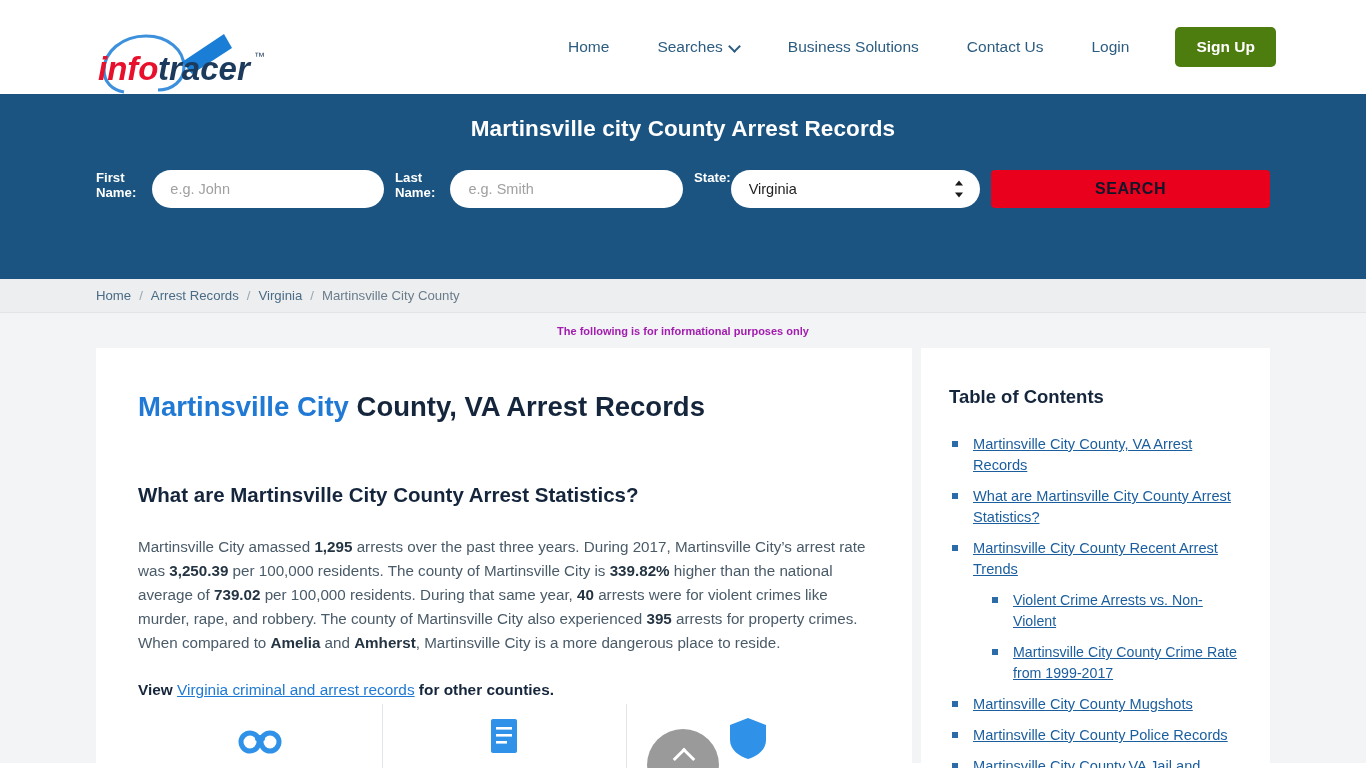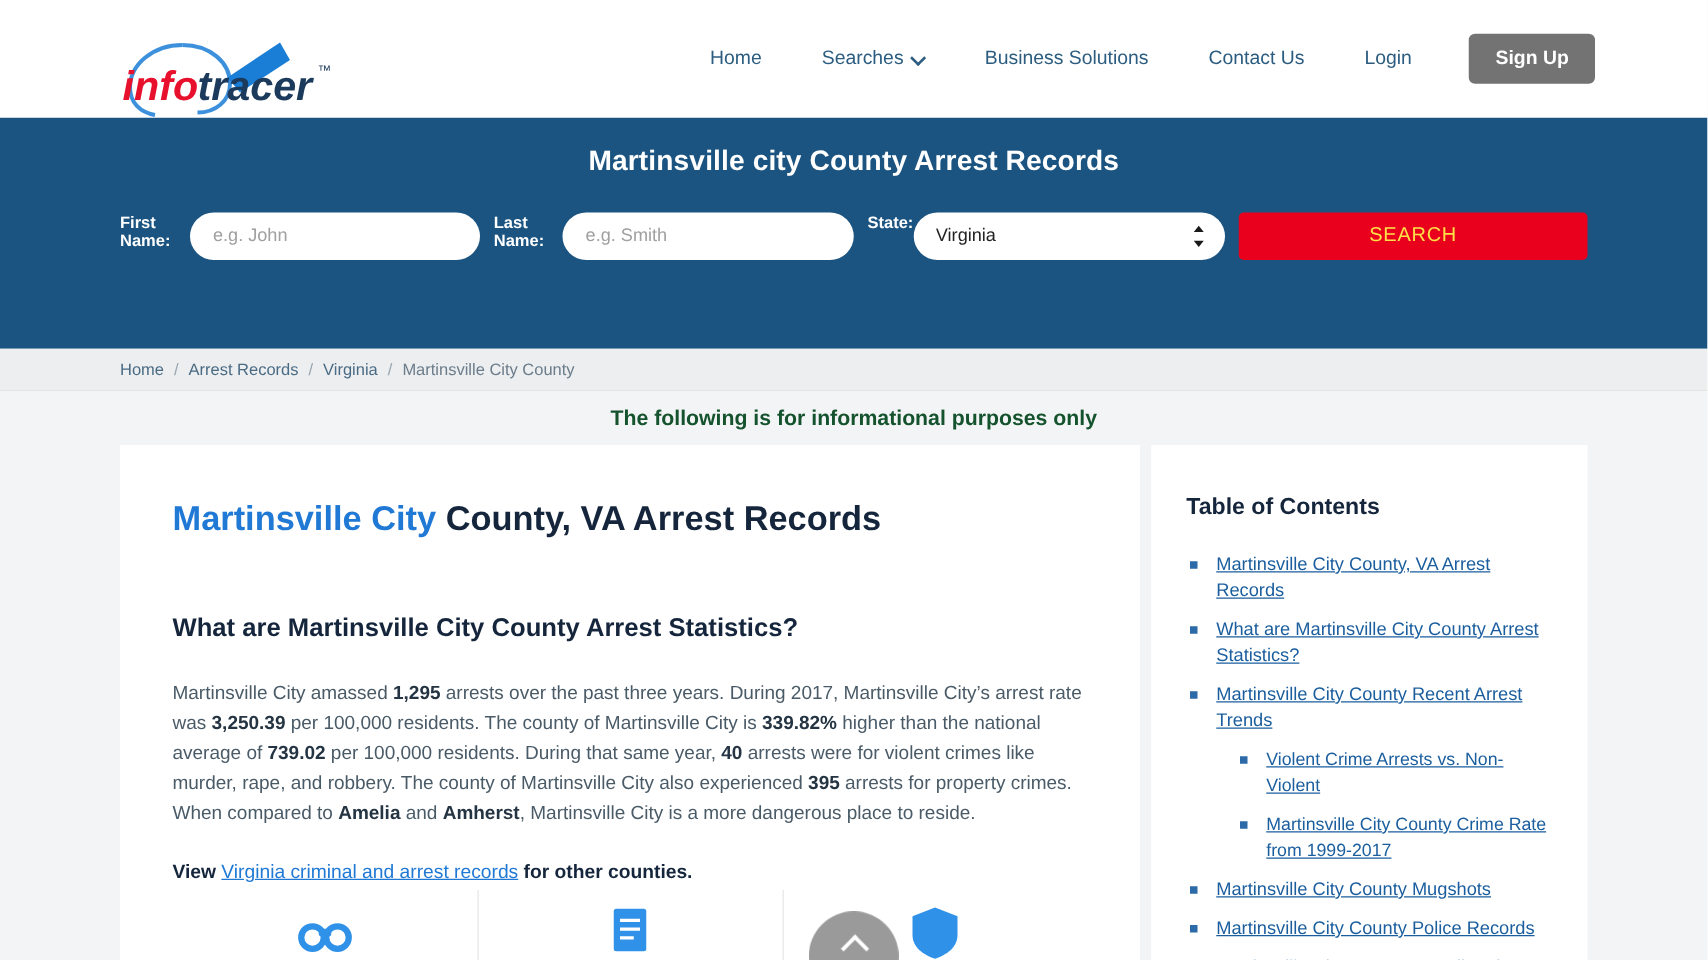--- a/index.html
+++ b/index.html
@@ -50,21 +50,21 @@
   .chev::before {
     content: "";
     position: absolute;
     left: 0; top: 1px;
     width: 7px; height: 7px;
     border-right: 2px solid #2c5d80;
     border-bottom: 2px solid #2c5d80;
     transform: rotate(45deg);
   }
   .signup-btn {
-    background: #737373;
+    background: #4d7c0f;
     color: #ffffff;
     font-size: 15.5px;
     font-weight: bold;
     border: none;
     border-radius: 5px;
     padding: 11px 21px;
     margin-left: 22px;
     cursor: pointer;
     font-family: "Liberation Sans", sans-serif;
   }
@@ -139,25 +139,25 @@
     border-left: 4.5px solid transparent;
     border-right: 4.5px solid transparent;
   }
   .stepper .up { top: 0; border-bottom: 5px solid #1a1a1a; }
   .stepper .dn { bottom: 0; border-top: 5px solid #1a1a1a; }
 
   .search-btn {
     flex: 1;
     height: 38px;
     background: #e8001c;
-    color: #fde047;
+    color: #0f172a;
     border: none;
     border-radius: 4px;
     font-size: 16px;
-    font-weight: normal;
+    font-weight: bold;
     letter-spacing: .6px;
     cursor: pointer;
     font-family: "Liberation Sans", sans-serif;
   }
 
   
   .crumbbar {
     background: #eceef0;
     height: 34px;
     display: flex;
@@ -172,22 +172,22 @@
     cursor: pointer;
   }
   .crumb.last { color: #6b7c8a; cursor: default; }
   .crumb-sep { color: #9aa6b0; font-size: 13.2px; margin: 0 8px; }
 
   
   .notice {
     background: #f3f4f5;
     padding: 12px 0 11px 0;
     text-align: center;
-    color: #14532d;
-    font-size: 17px;
+    color: #a21caf;
+    font-size: 11px;
     font-weight: bold;
   }
 
   
   .page {
     background: #f3f4f5;
     padding: 0 96px;
     height: 415px;
     display: flex;
     gap: 9px;

